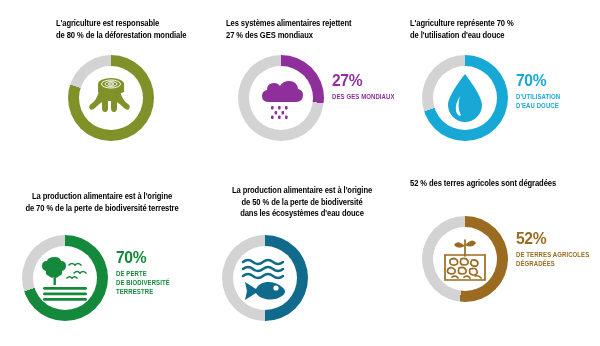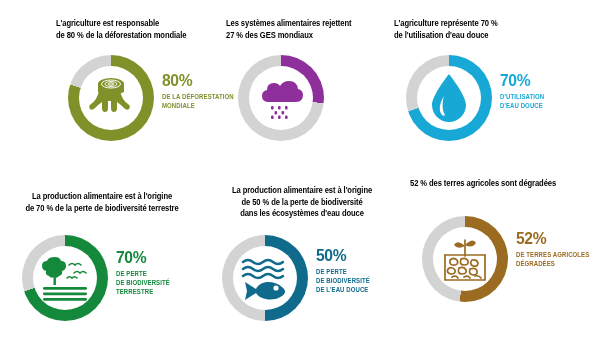--- a/index.html
+++ b/index.html
@@ -122,25 +122,20 @@
           </g>
           <g fill="none" stroke="#ffffff" stroke-width="1">
             <ellipse cx="24" cy="9" rx="9.5" ry="4"></ellipse>
             <ellipse cx="24" cy="9" rx="6" ry="2.4"></ellipse>
             <ellipse cx="24" cy="9" rx="2.8" ry="1.1"></ellipse>
           </g>
         </svg>
       </div>
     </div>
 
-    <div class="stat">
-      <div class="stat-value" style="color:#7f9128;">80%</div>
-      <div class="stat-label" style="color:#7f9128;">DE LA DÉFORESTATION
-MONDIALE</div>
-    </div>
   </div>
 
   <div class="panel" style="left:216px; top:0px;">
     <div class="panel-heading">Les systèmes alimentaires rejettent
 27 % des GES mondiaux</div>
 
     <div class="donut-wrap">
       <div class="donut" style="background: conic-gradient(from 0deg, #8e2f9b 0turn 0.27turn, #d3d3d3 0.27turn 1turn);"></div>
       <div class="donut-hole"></div>
       <div class="donut-icon">
@@ -155,23 +150,27 @@
             <rect x="18.5" y="38" width="2.6" height="3.4" rx="1"></rect>
             <rect x="25.5" y="38" width="2.6" height="3.4" rx="1"></rect>
             <rect x="15" y="42.5" width="2.6" height="3.4" rx="1"></rect>
             <rect x="22" y="42.5" width="2.6" height="3.4" rx="1"></rect>
             <rect x="29" y="42.5" width="2.6" height="3.4" rx="1"></rect>
           </g>
         </svg>
       </div>
     </div>
 
-  </div>
-
-  <div class="panel" style="left:384px; top:0px;">
+    <div class="stat">
+      <div class="stat-value" style="color:#8e2f9b;">27%</div>
+      <div class="stat-label" style="color:#8e2f9b;">DES GES MONDIAUX</div>
+    </div>
+  </div>
+
+  <div class="panel" style="left:400px; top:0px;">
     <div class="panel-heading">L'agriculture représente 70 %
 de l'utilisation d'eau douce</div>
 
     <div class="donut-wrap">
       <div class="donut" style="background: conic-gradient(from 0deg, #17a8d6 0turn 0.70turn, #d3d3d3 0.70turn 1turn);"></div>
       <div class="donut-hole"></div>
       <div class="donut-icon">
         <svg width="40" height="52" viewBox="0 0 40 52">
           <path d="M20 2 C20 2 3 23 3 33 a17 17 0 0 0 34 0 C37 23 20 2 20 2 z" fill="#17a8d6"></path>
           <path d="M15 24 C12 29 10 34 11 39 C12 43 15 45 16 43 C13 38 13 31 15 24 z" fill="#ffffff"></path>
@@ -239,26 +238,20 @@
           </g>
           <g fill="#106a8c">
             <path d="M18 34 C22 25 36 25 44 32 C48 35 48 38 44 41 C36 47 22 45 18 38 z"></path>
             <path d="M18 34 L7 27 L9 36 L7 45 L18 38 z"></path>
           </g>
           <circle cx="38" cy="33" r="2.6" fill="#ffffff"></circle>
         </svg>
       </div>
     </div>
 
-    <div class="stat" style="top:74px;">
-      <div class="stat-value" style="color:#106a8c;">50%</div>
-      <div class="stat-label" style="color:#106a8c;">DE PERTE
-DE BIODIVERSITÉ
-DE L'EAU DOUCE</div>
-    </div>
   </div>
 
   <div class="panel" style="left:400px; top:158px;">
     <div class="panel-heading" style="top:20px;">52 % des terres agricoles sont dégradées</div>
 
     <div class="donut-wrap" style="top:58px;">
       <div class="donut" style="background: conic-gradient(from 0deg, #9a6b20 0turn 0.52turn, #d3d3d3 0.52turn 1turn);"></div>
       <div class="donut-hole"></div>
       <div class="donut-icon">
         <svg width="54" height="50" viewBox="0 0 54 50">

